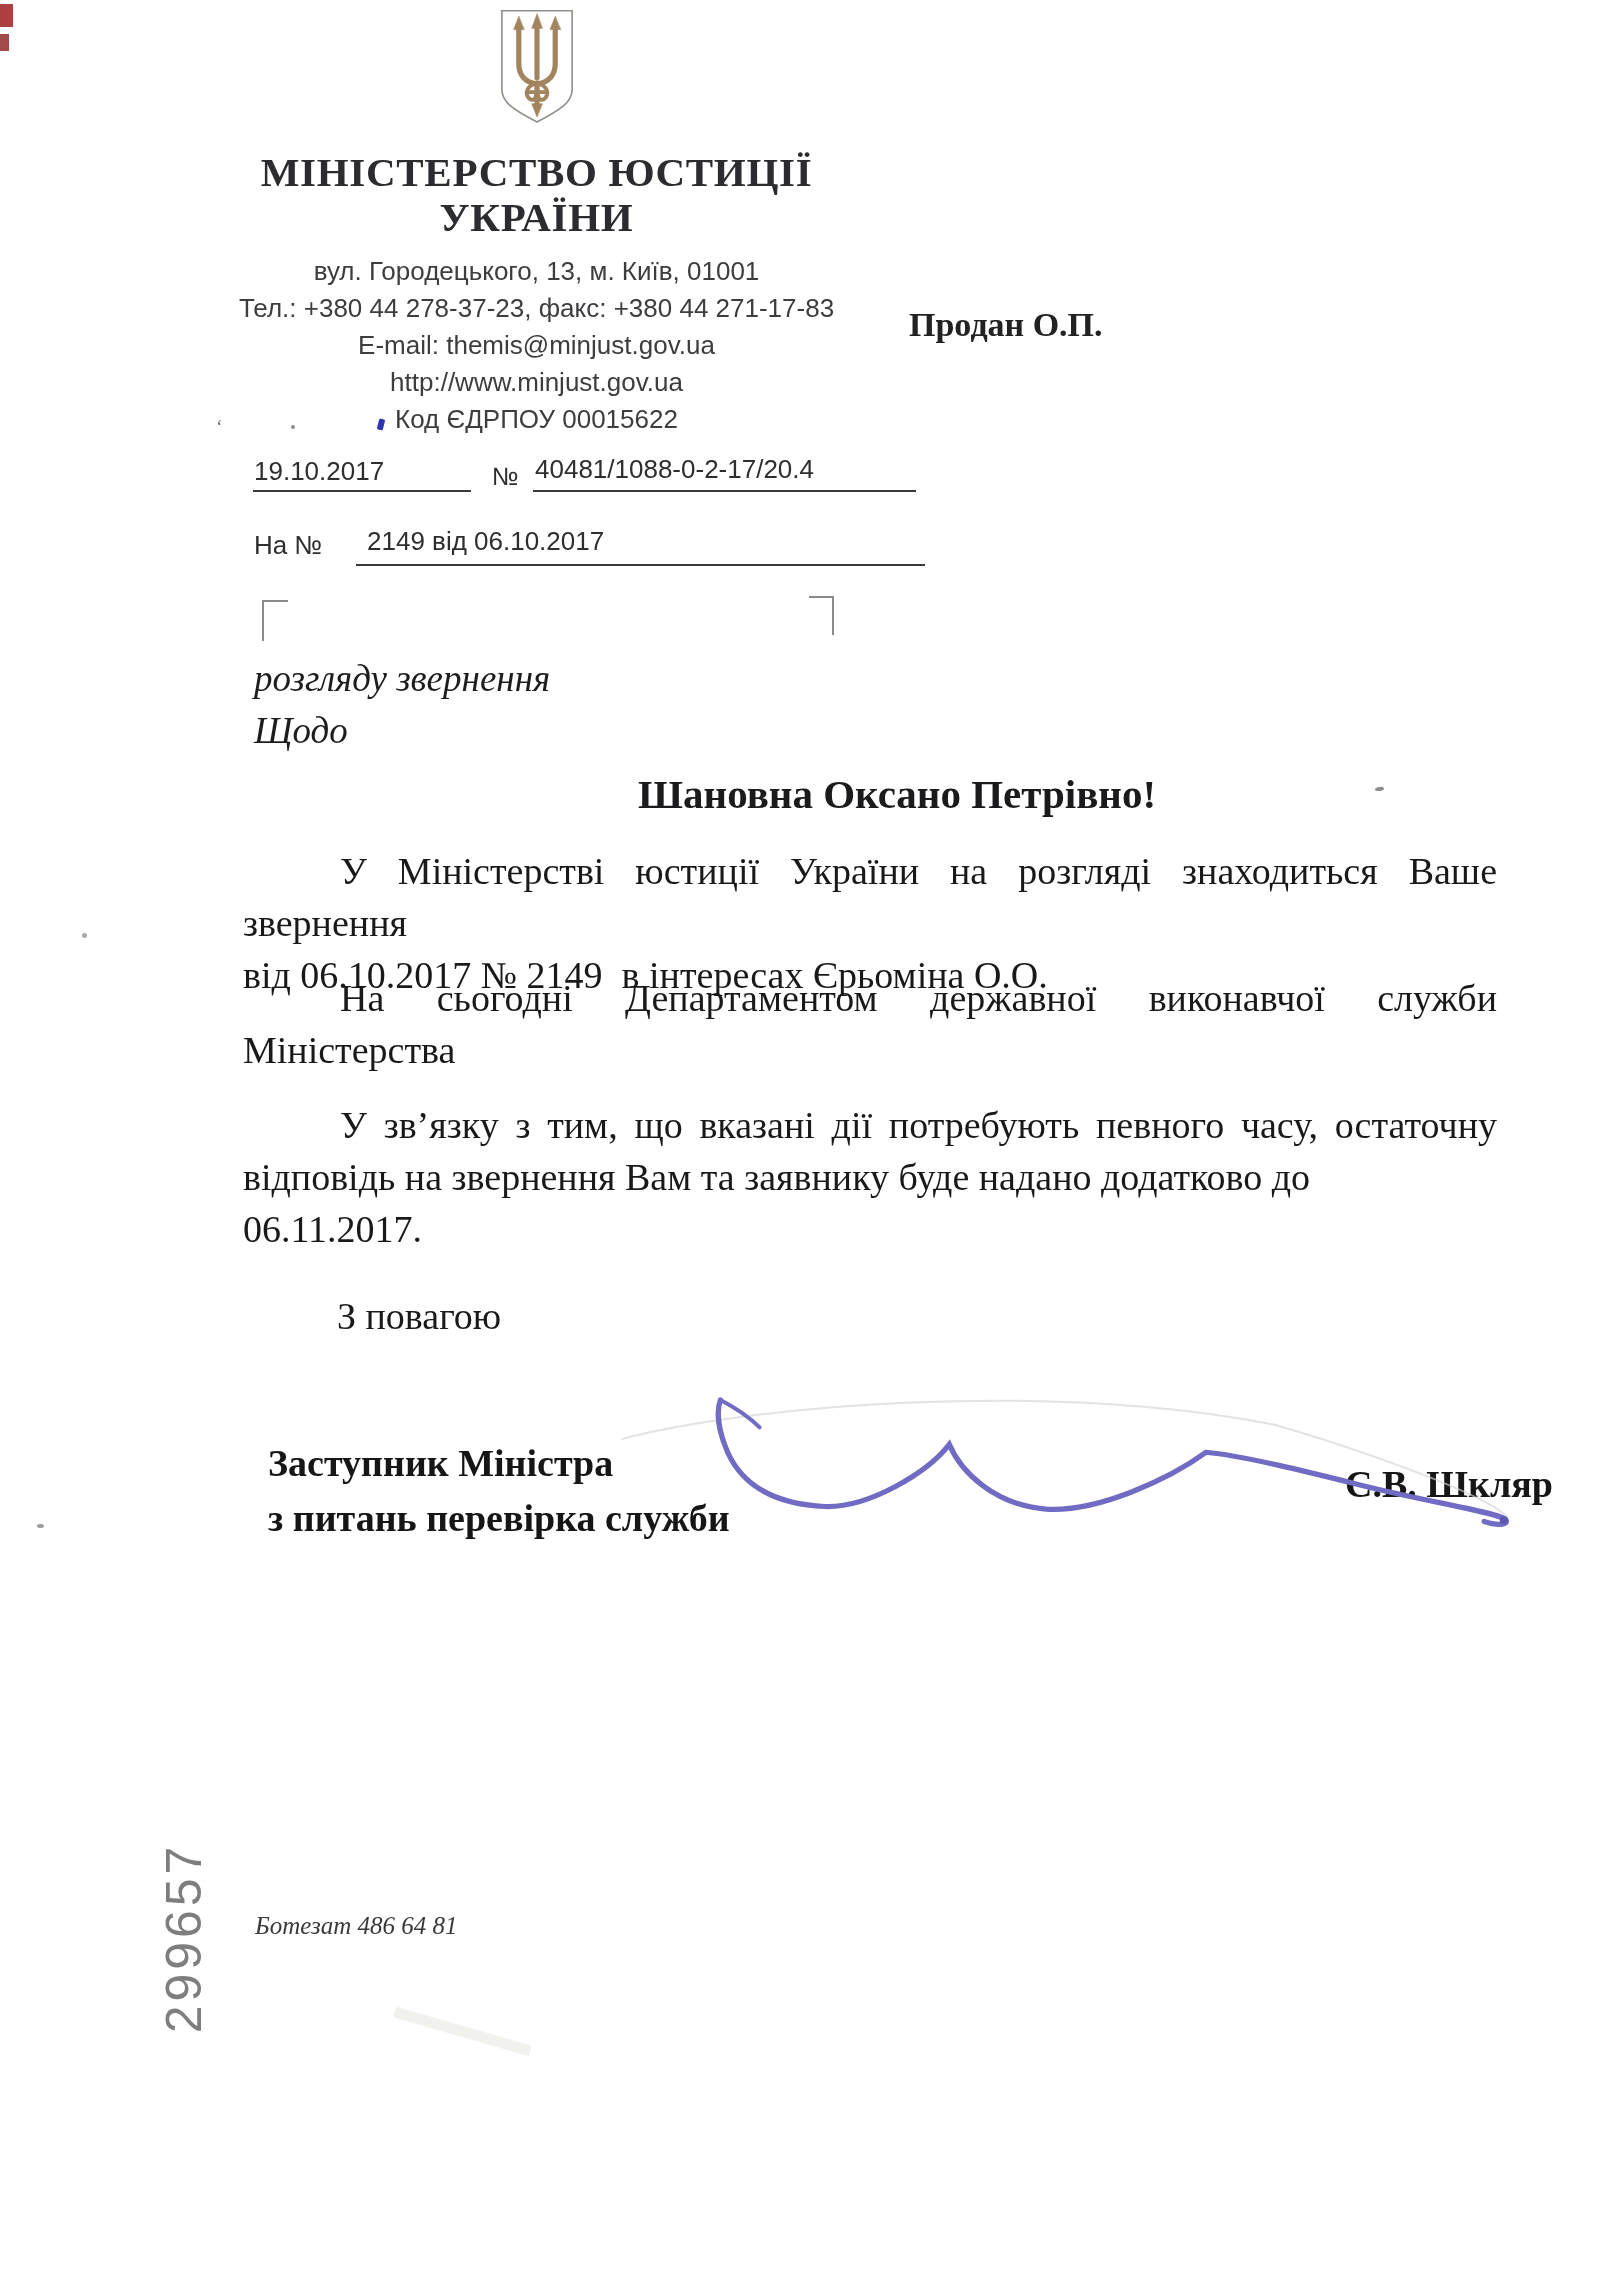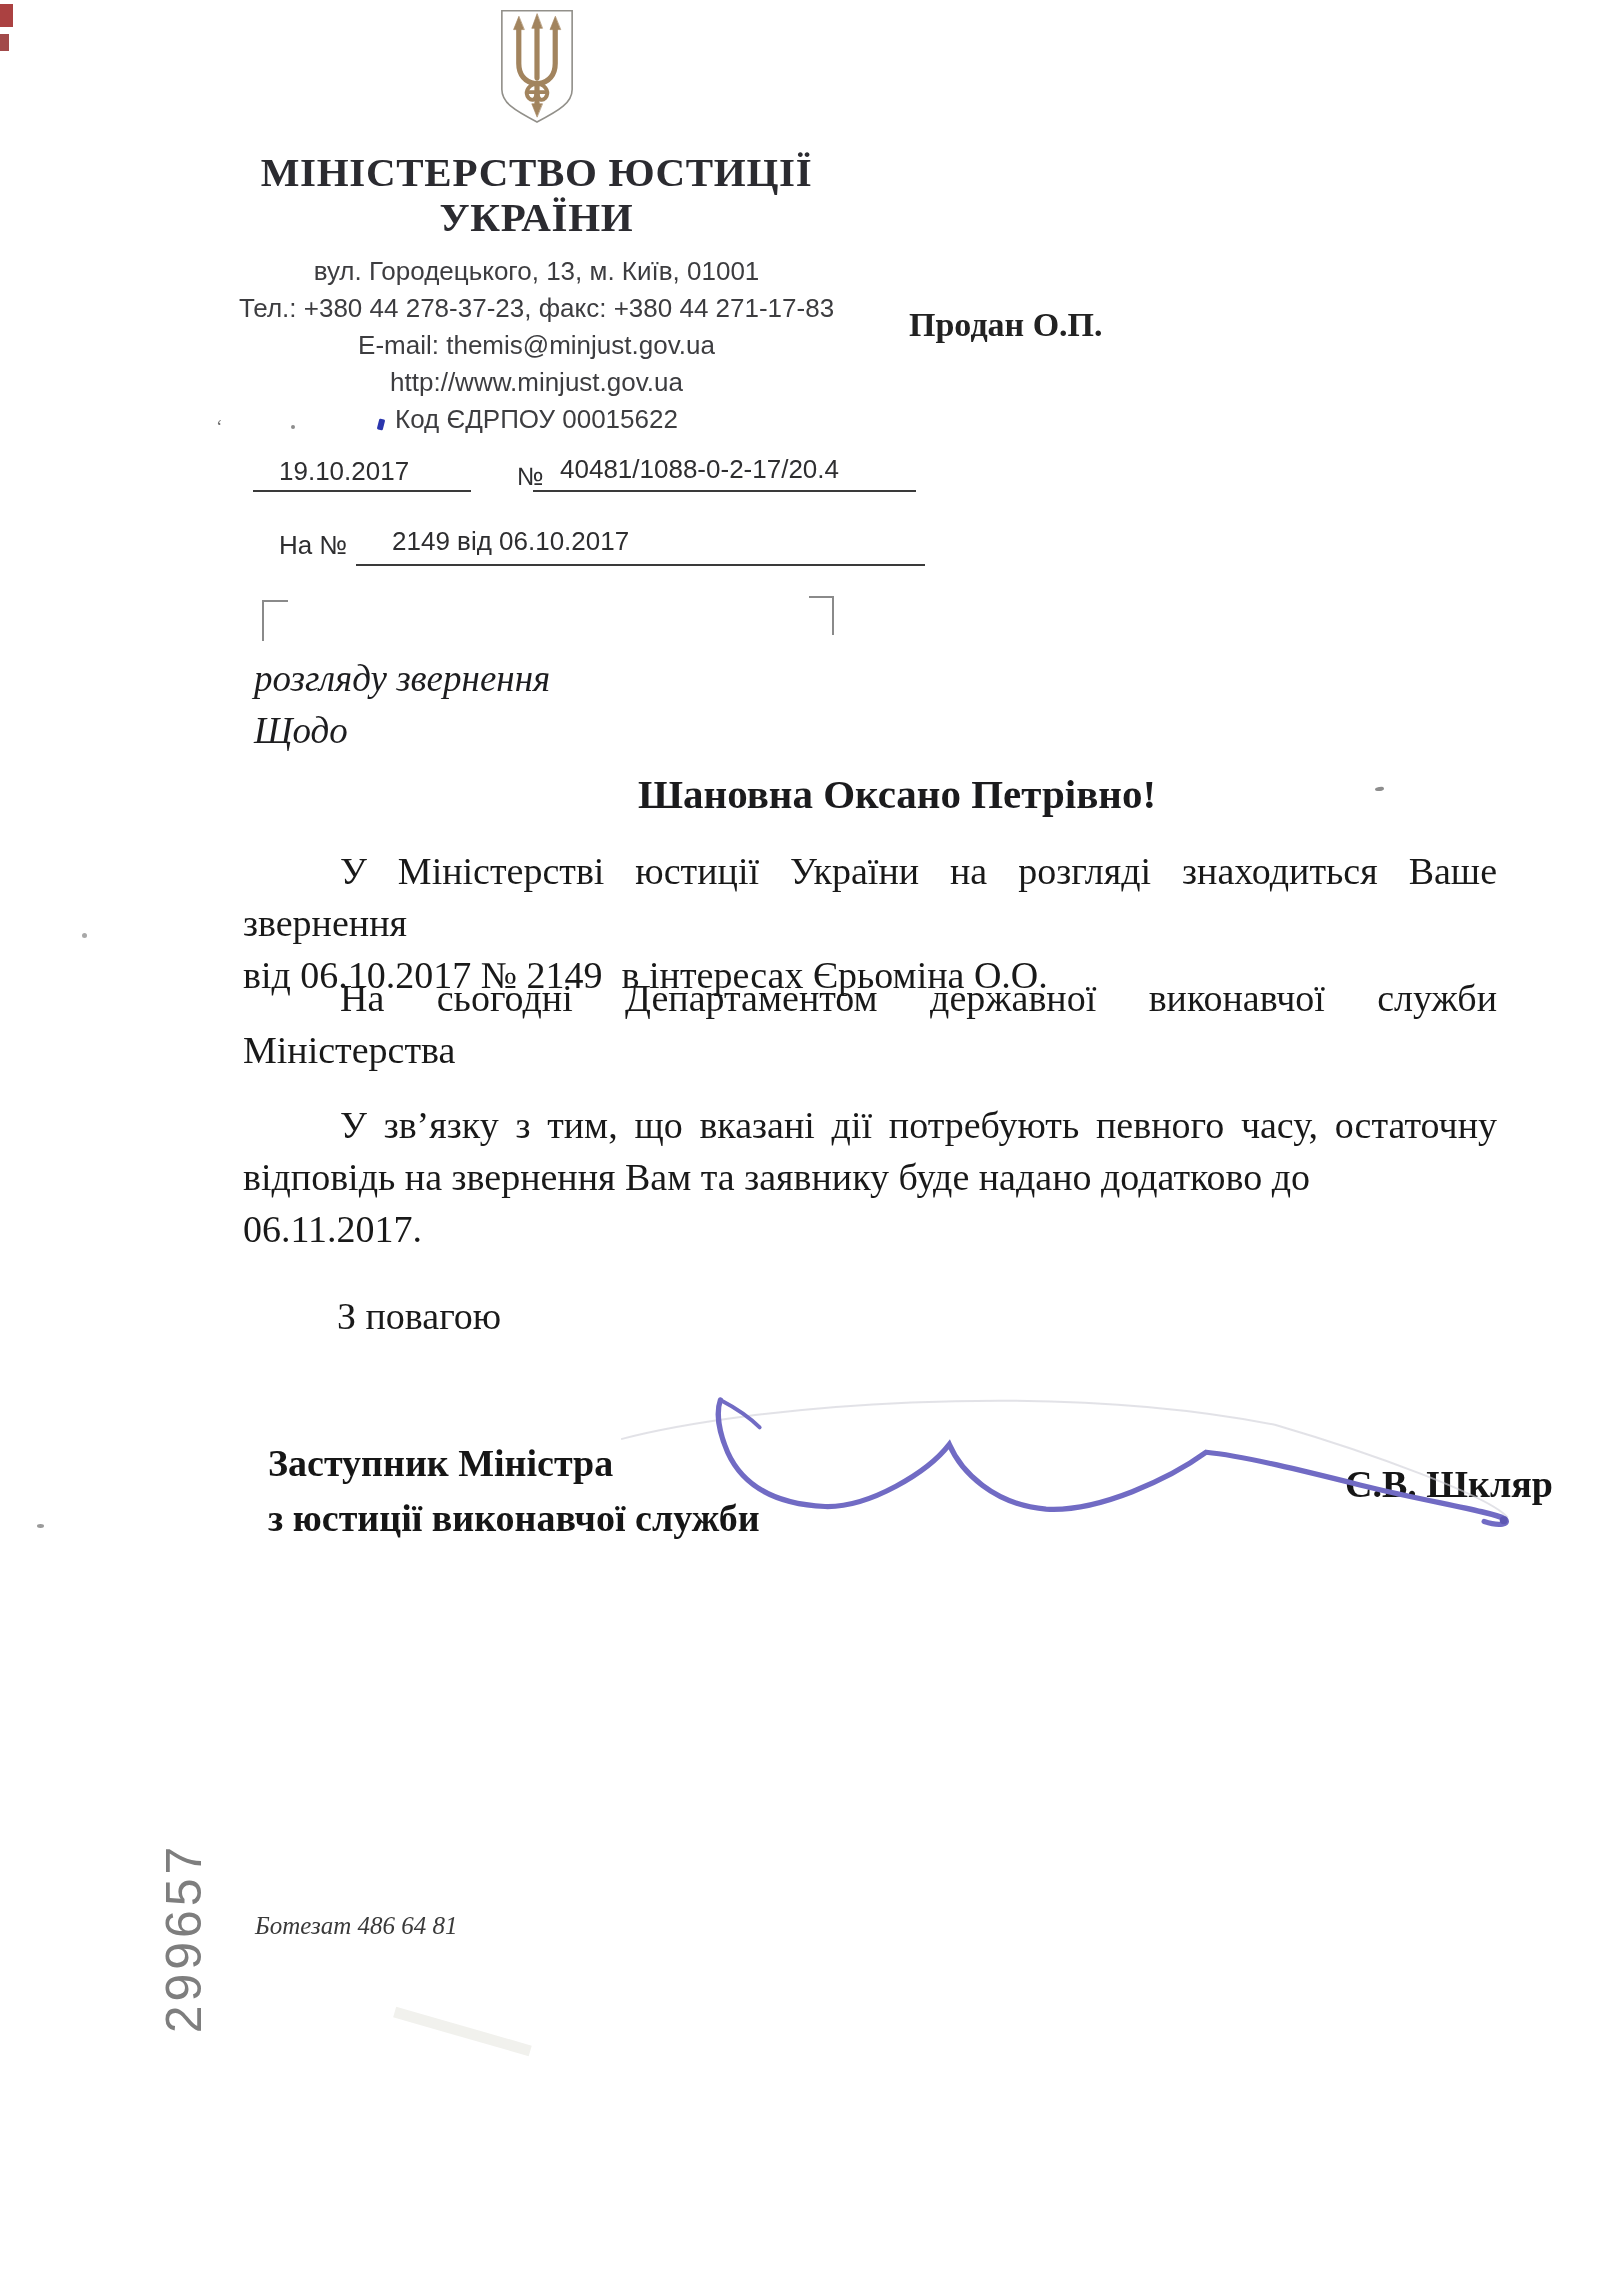--- a/index.html
+++ b/index.html
@@ -11,21 +11,21 @@
   
   .letterhead{left:131px;top:0;width:811px;text-align:center;}
   .emblem{display:block;margin:6.5px auto 0 auto;}
   .lh-title{font-weight:bold;font-size:41px;line-height:43px;color:#2b2b30;letter-spacing:0.7px;margin-top:22px;}
   .lh-title2{font-weight:bold;font-size:41px;line-height:43px;color:#2b2b30;letter-spacing:0.7px;margin-top:2.6px;}
   .lh-contact{font-family:"Liberation Sans", sans-serif;font-size:26px;line-height:37px;color:#3d3d40;margin-top:14.4px;}
   .lh-contact div{white-space:nowrap;}
   
   .recipient{left:909px;top:302px;font-weight:bold;font-size:34px;line-height:46px;color:#222;}
   
-  .sans{font-family:"Liberation Sans", sans-serif;color:#2e2e30;margin-left:25px;}
+  .sans{font-family:"Liberation Sans", sans-serif;color:#2e2e30;}
   .refline{height:2px;background:#3a3a3a;}
   
   .subject{left:254px;top:653px;font-style:italic;font-size:37px;line-height:52px;color:#1d1d1f;}
   
   .salutation{left:638px;top:770px;font-weight:bold;font-size:41px;color:#1b1b1d;}
   
   .para{left:243px;width:1254px;font-size:38px;line-height:52px;color:#191919;}
   .line-justify{text-align:justify;text-align-last:justify;}
   .indent{text-indent:97px;}
   .prewrap{white-space:pre-wrap;}
@@ -114,21 +114,21 @@
   <div class="line-justify indent">На сьогодні Департаментом державної виконавчої служби Міністерства</div>
 </div>
 <div class="abs para" style="top:1099px;">
   <div class="line-justify indent">У зв’язку з тим, що вказані дії потребують певного часу, остаточну</div>
   <div>відповідь на звернення Вам та заявнику буде надано додатково до 06.11.2017.</div>
 </div>
 
 <div class="abs closing">З повагою</div>
 
 <div class="abs sig-title" style="top:1441px;">Заступник Міністра</div>
-<div class="abs sig-title" style="top:1496px;">з юстиції виконавчої служби</div>
+<div class="abs sig-title" style="top:1496px;">з питань перевірка служби</div>
 <div class="abs sig-name">С.В. Шкляр</div>
 
 <svg class="abs" style="left:621px;top:1243px;" width="922" height="340" viewBox="0 0 1410 520">
 
   <path d="M0 300 C200 248, 650 210, 1000 278 C1150 322, 1330 388, 1356 420" fill="none" stroke="#d2d2da" stroke-width="3" opacity="0.65"></path>
 
   <path d="M152 240 C145 260, 150 290, 163 320
            C190 380, 250 400, 312 403
            C380 405, 470 350, 502 308
            C520 350, 570 400, 650 407

